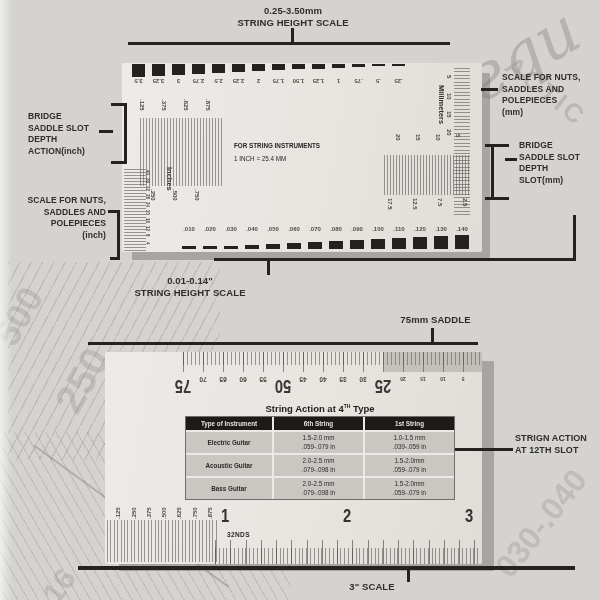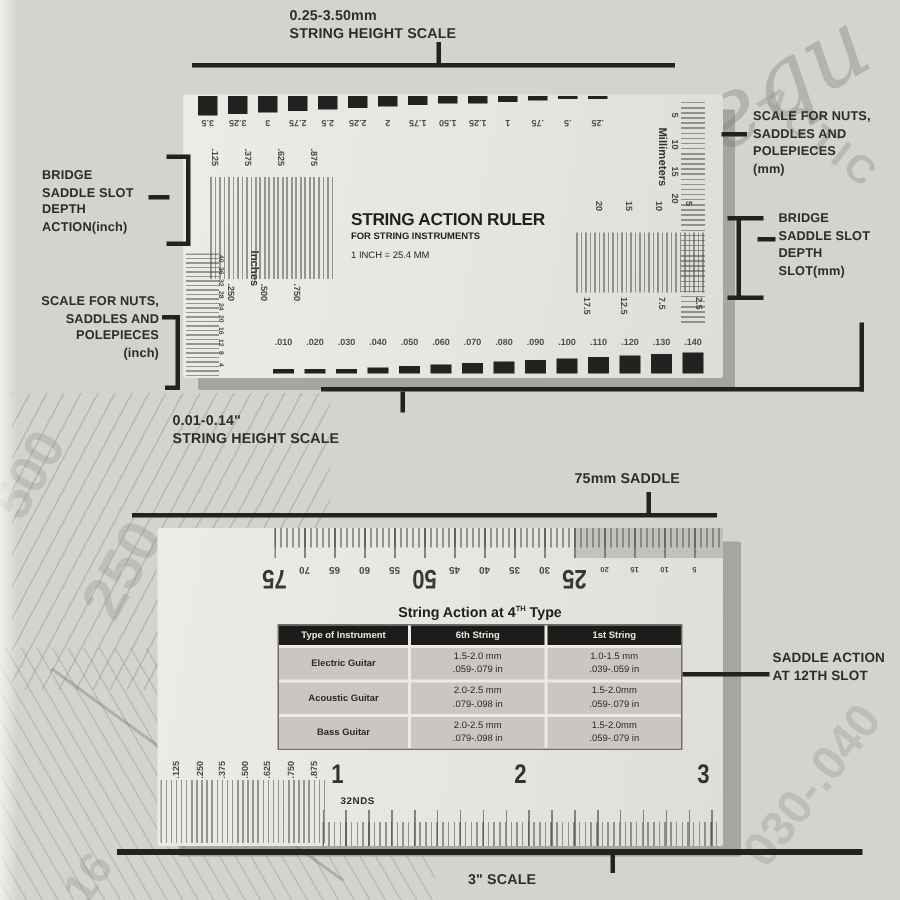--- a/index.html
+++ b/index.html
@@ -7,21 +7,21 @@
   .stage{position:relative;width:600px;height:600px;background:#d5d3d0;overflow:hidden;}
   .card{position:absolute;background:linear-gradient(100deg,#edebe7,#e7e5e0 55%,#dfddd8);
     border-radius:2px;}
   #card1{left:122px;top:63px;width:360px;height:189px;
     box-shadow:9px 9px 0 -1px rgba(122,120,115,.5);}
   #card2{left:105px;top:352px;width:377px;height:212px;
     box-shadow:13px 8px 0 -1px rgba(122,120,115,.5);}
   .cline{position:absolute;background:#232220;}
   .co{position:absolute;font-weight:700;color:#2e2d2a;font-size:8.5px;line-height:11.5px;
     letter-spacing:.1px;}
-  .co.center{text-align:left;}
+  .co.center{text-align:center;}
   .co.right{text-align:right;}
   .co-lg{font-size:9.5px;line-height:11.5px;}
   .wm{position:absolute;transform-origin:0 0;white-space:nowrap;color:#97958f;}
   .wm.script{font-family:"DejaVu Serif",serif;font-style:italic;opacity:.5;}
   .wm.caps{font-weight:700;letter-spacing:3px;opacity:.42;}
   .wm.num{font-weight:700;opacity:.35;}
   .hatch{position:absolute;}
   .r1-title{position:absolute;left:112px;top:78px;width:140px;color:#201f1d;}
   .r1-title .t1{font-size:11.5px;font-weight:700;letter-spacing:-.2px;white-space:nowrap;}
   .r1-title .t2{font-size:6.3px;font-weight:700;margin-top:1px;}
@@ -61,21 +61,20 @@
   <div class="hatch" style="left:8px;top:262px;width:212px;height:198px;
               background:repeating-linear-gradient(118deg,rgba(140,138,133,.32) 0 1.2px,transparent 1.2px 10px);"></div>
   <div class="hatch" style="left:-10px;top:432px;width:300px;height:175px;
               background:repeating-linear-gradient(60deg,rgba(140,138,133,.28) 0 1.2px,transparent 1.2px 9px);"></div>
   <div class="hatch" style="left:35px;top:445px;width:240px;height:1.5px;background:rgba(130,128,123,.45);
               transform:rotate(36deg);transform-origin:0 0;"></div>
   <div class="edge-light"></div>
 
   <div class="card" id="card1">
     <div class="r1-title">
-      <div class="t1">STRING ACTION RULER</div>
       <div class="t2">FOR STRING INSTRUMENTS</div>
       <div class="t3">1 INCH = 25.4 MM</div>
     </div>
     <div class="vlabel" id="inches-label" style="left:52px;top:104px;">Inches</div>
     <div class="vlabel" id="mm-label" style="left:324px;top:22px;">Millimeters</div>
     <div id="r1-gen">
         <div style="position: absolute; left: 10px; top: 1px; width: 13px; height: 13px; background: rgb(35, 34, 32);"></div>
         <div style="position: absolute; left: 6px; top: 15px; width: 21px; text-align: center; transform: rotate(180deg); font-size: 6px; font-weight: 600; color: rgb(80, 78, 74);">3.5</div>
         <div style="position: absolute; left: 30px; top: 1px; width: 13px; height: 12px; background: rgb(35, 34, 32);"></div>
         <div style="position: absolute; left: 26px; top: 15px; width: 21px; text-align: center; transform: rotate(180deg); font-size: 6px; font-weight: 600; color: rgb(80, 78, 74);">3.25</div>
@@ -281,21 +280,21 @@
     <div>0.01-0.14"</div>
     <div>STRING HEIGHT SCALE</div>
   </div>
 
   <div class="co center co-lg" style="left:383px;top:314px;width:105px;">75mm SADDLE</div>
   <div class="cline" style="left:431px;top:328px;width:3px;height:15px;"></div>
   <div class="cline" style="left:88px;top:342px;width:390px;height:3px;"></div>
 
   <div class="cline" style="left:455px;top:448px;width:58px;height:3px;"></div>
   <div class="co" style="left:515px;top:433px;width:85px;font-size:9px;">
-    <div>SADDLE ACTION</div>
+    <div>STRIGN ACTION</div>
     <div>AT 12TH SLOT</div>
   </div>
 
   <div class="cline" style="left:78px;top:566px;width:497px;height:4px;"></div>
   <div class="cline" style="left:407px;top:570px;width:3px;height:12px;"></div>
   <div class="co center co-lg" style="left:312px;top:581px;width:120px;">3" SCALE</div>
 
 </div>
 
 </body></html>

